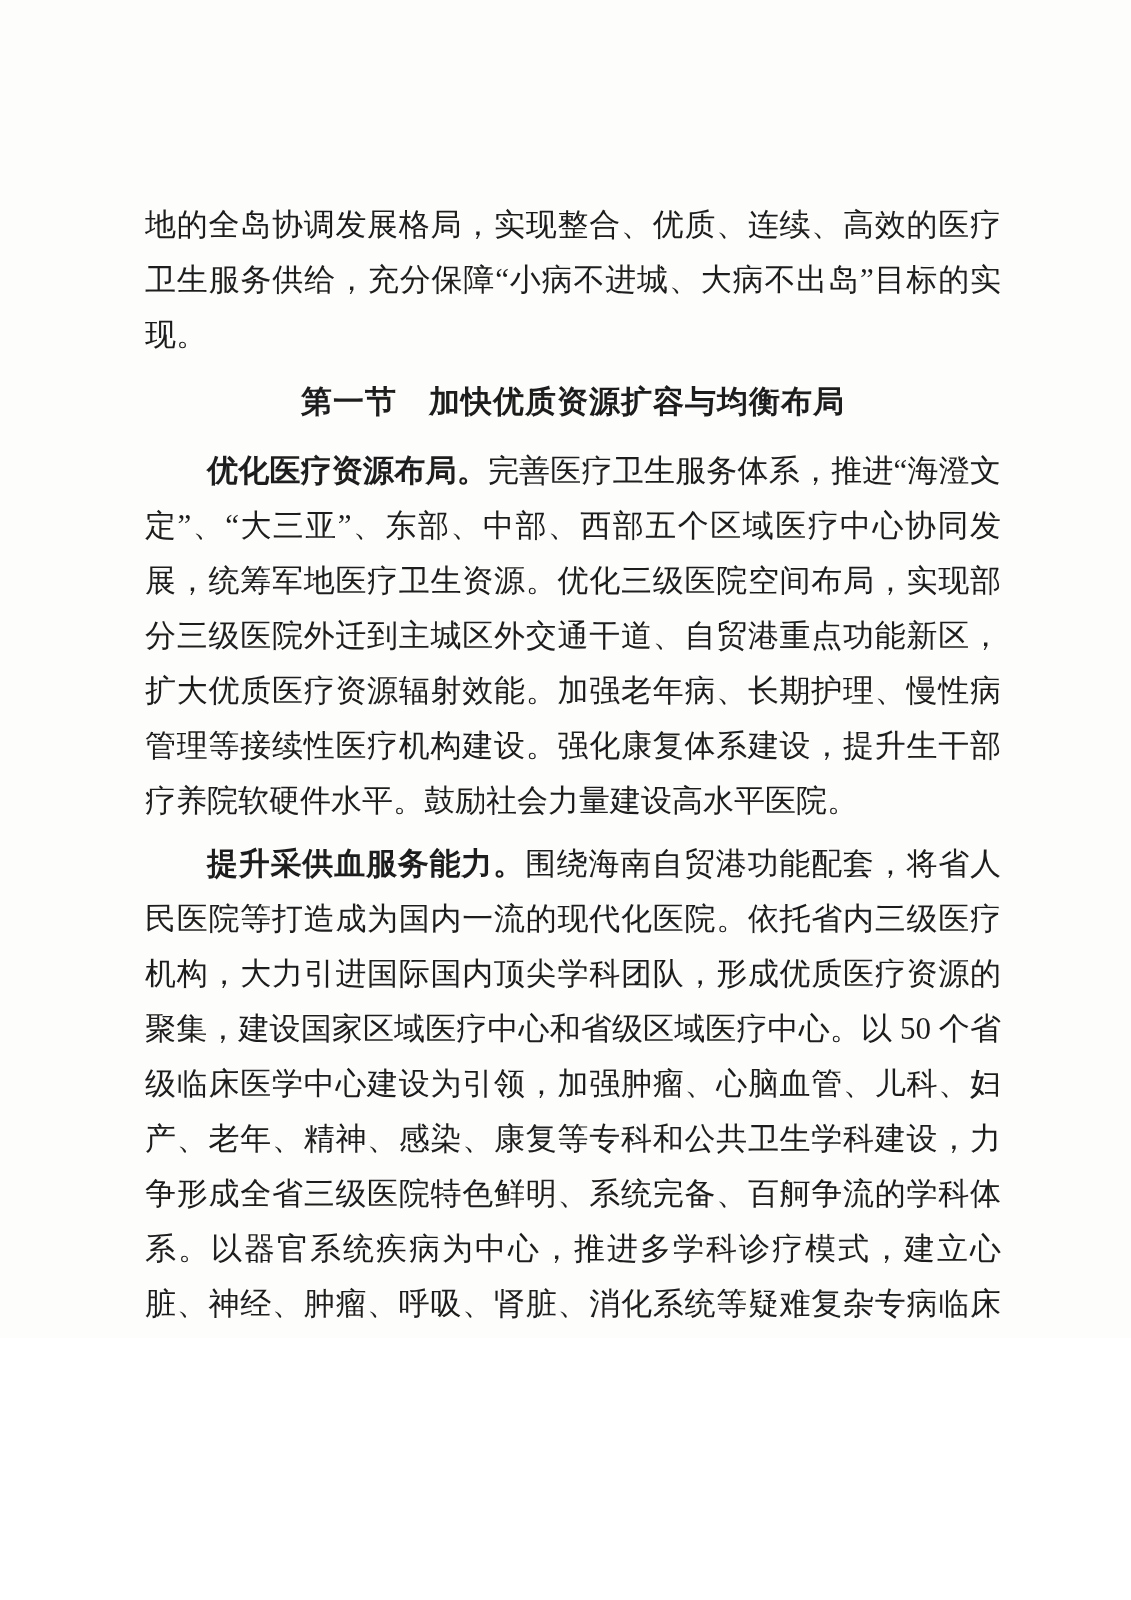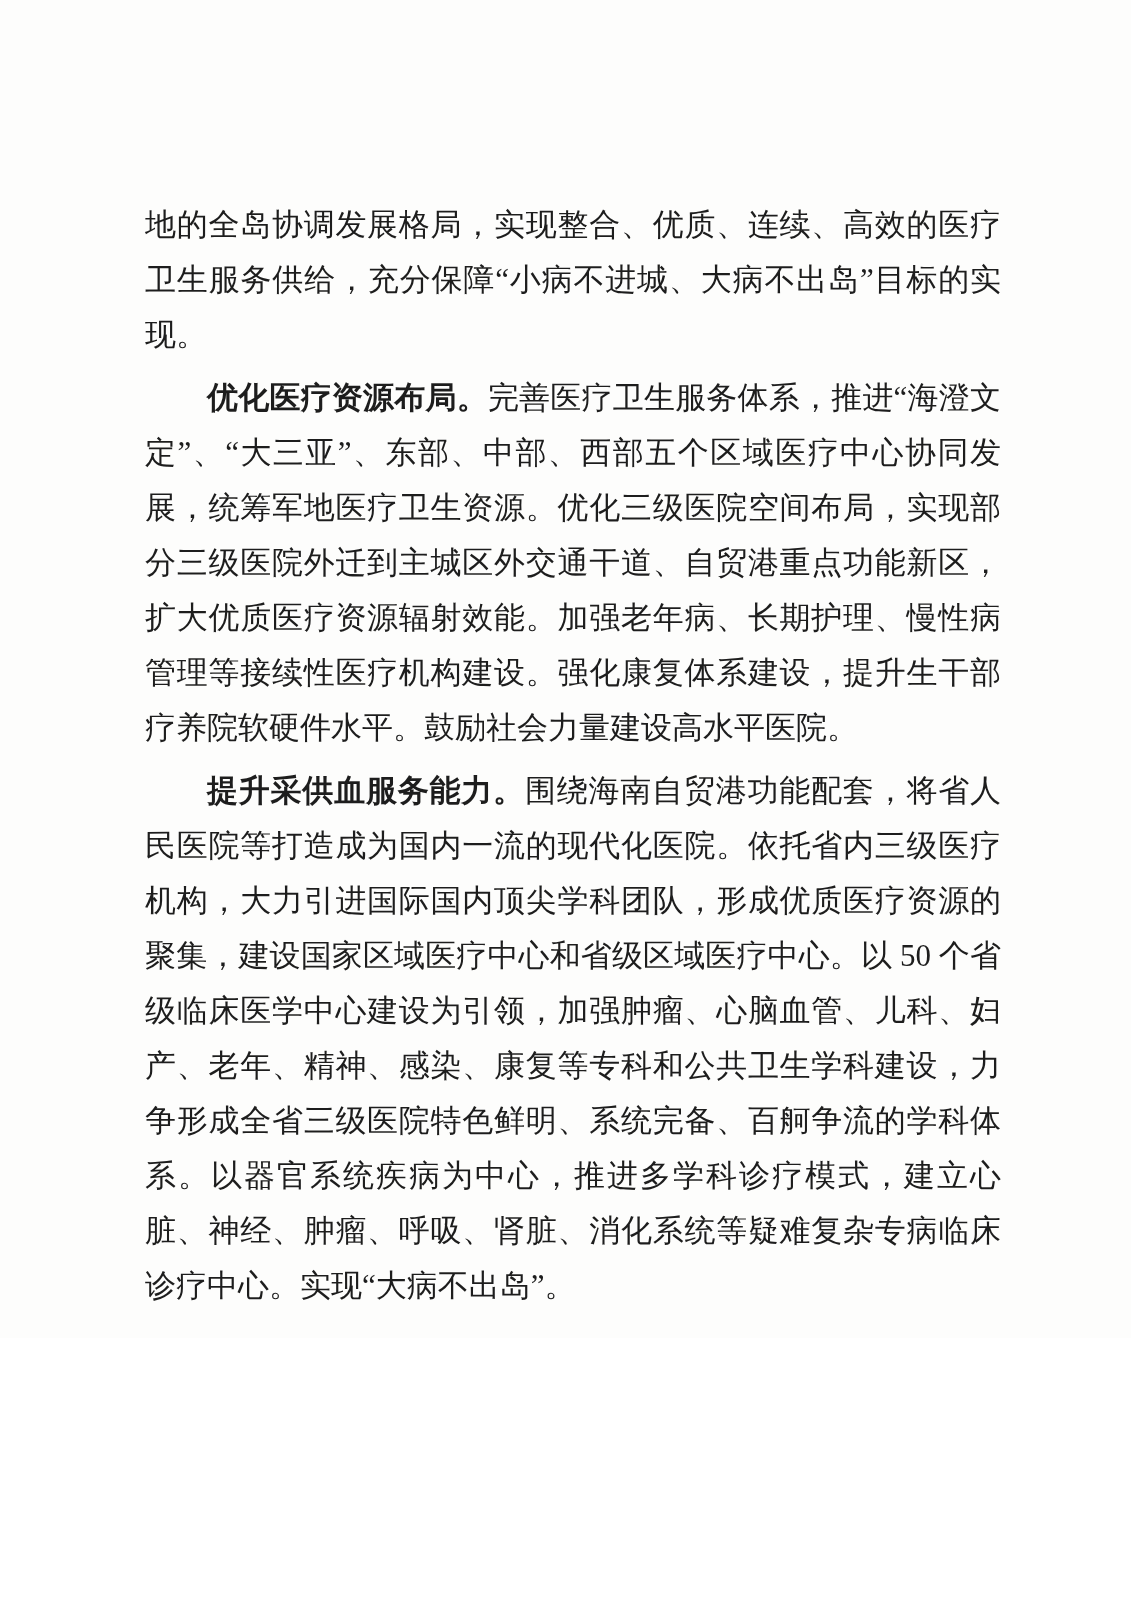--- a/index.html
+++ b/index.html
@@ -45,20 +45,21 @@
   }
 </style>
 </head>
 <body>
 
 <div class="page">
   <div class="content">
 
     <p class="para continuation">地的全岛协调发展格局，实现整合、优质、连续、高效的医疗卫生服务供给，充分保障“小病不进城、大病不出岛”目标的实现。</p>
 
+    <h2 class="heading">第一节　加快优质资源扩容与均衡布局</h2>
 
     <p class="para indent"><strong class="lead">优化医疗资源布局。</strong><span>完善医疗卫生服务体系，推进“海澄文定”、“大三亚”、东部、中部、西部五个区域医疗中心协同发展，统筹军地医疗卫生资源。优化三级医院空间布局，实现部分三级医院外迁到主城区外交通干道、自贸港重点功能新区，扩大优质医疗资源辐射效能。加强老年病、长期护理、慢性病管理等接续性医疗机构建设。强化康复体系建设，提升生干部疗养院软硬件水平。鼓励社会力量建设高水平医院。</span></p>
 
     <p class="para indent"><strong class="lead">提升采供血服务能力。</strong><span>围绕海南自贸港功能配套，将省人民医院等打造成为国内一流的现代化医院。依托省内三级医疗机构，大力引进国际国内顶尖学科团队，形成优质医疗资源的聚集，建设国家区域医疗中心和省级区域医疗中心。以 50 个省级临床医学中心建设为引领，加强肿瘤、心脑血管、儿科、妇产、老年、精神、感染、康复等专科和公共卫生学科建设，力争形成全省三级医院特色鲜明、系统完备、百舸争流的学科体系。以器官系统疾病为中心，推进多学科诊疗模式，建立心脏、神经、肿瘤、呼吸、肾脏、消化系统等疑难复杂专病临床诊疗中心。实现“大病不出岛”。</span></p>
 
 
   </div>
 
   <div class="page-number">— 24 —</div>
 </div>

